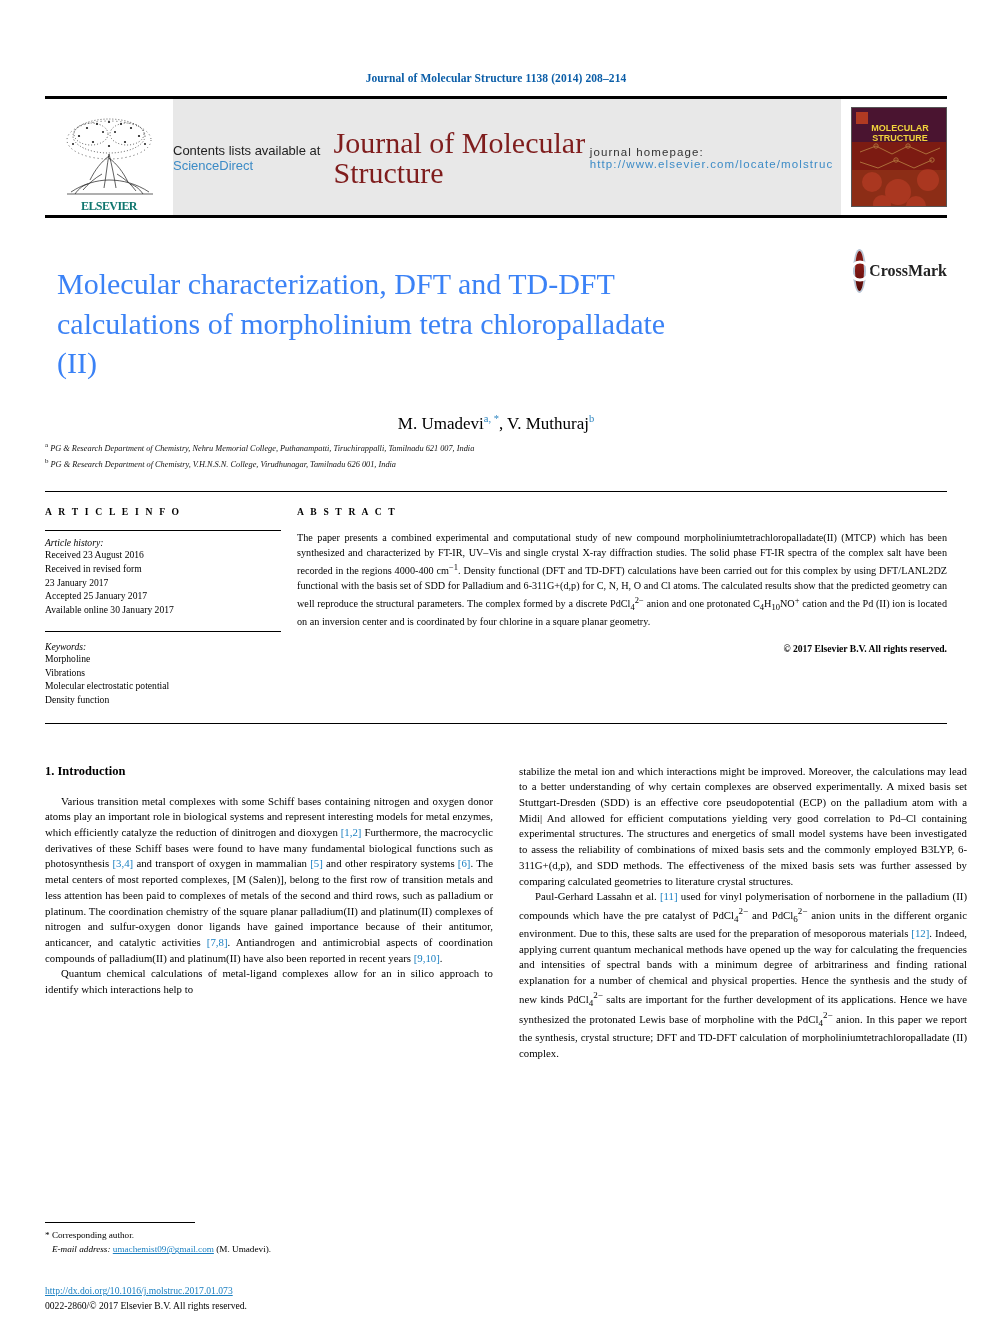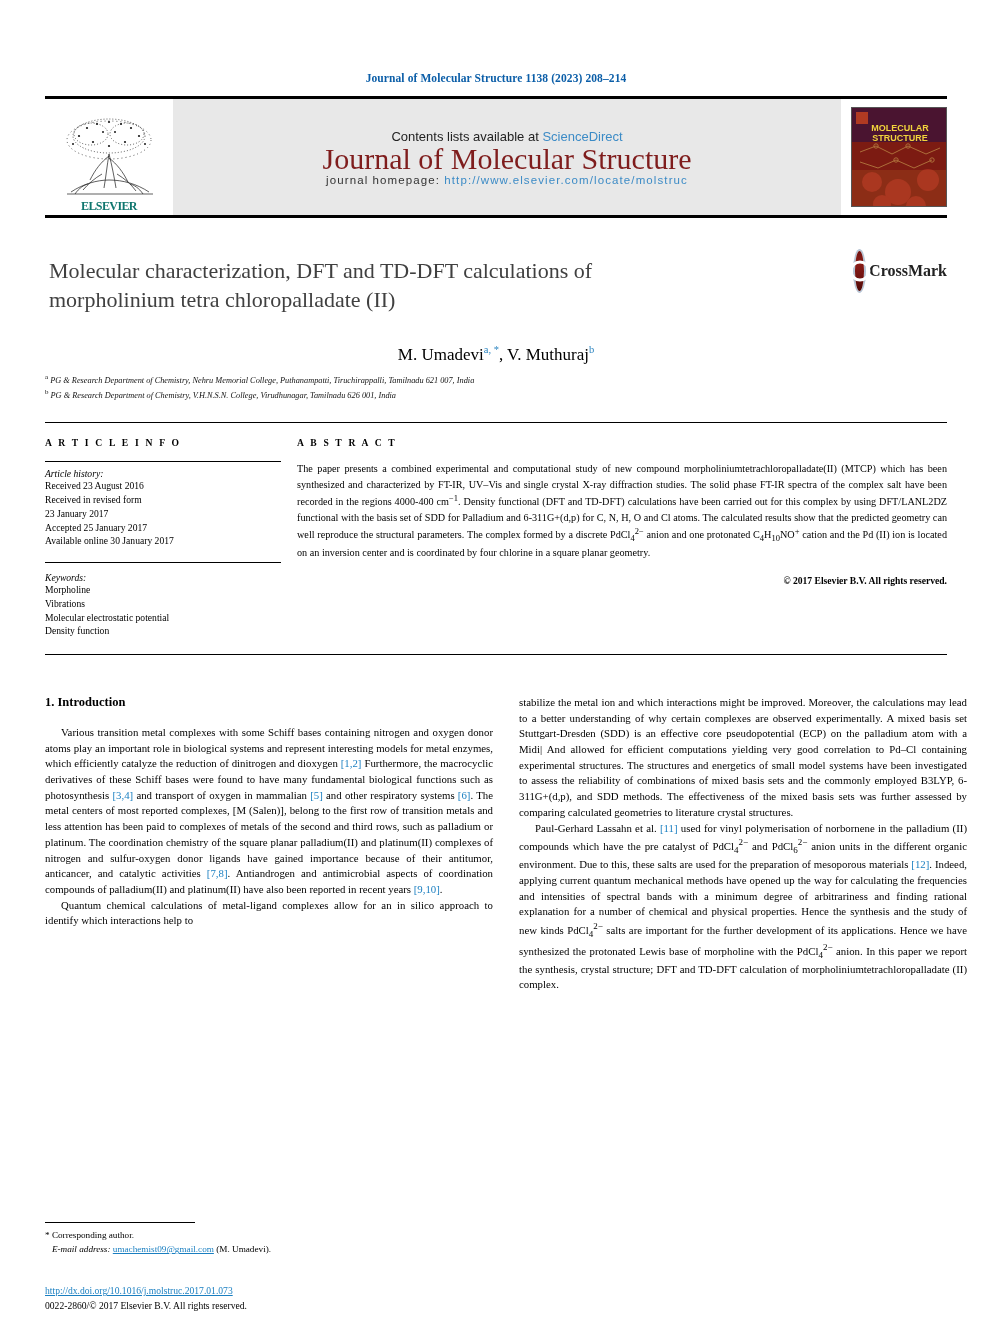--- a/index.html
+++ b/index.html
@@ -45,22 +45,22 @@
   .elsevier-word {
     font-family: "Liberation Serif", serif;
     font-size: 12px; font-weight: bold;
     letter-spacing: -0.6px;
     color: #0f766e;
     line-height: 1;
   }
   .banner {
     flex: 1 1 auto;
     background: #e8e8e8;
-    display: flex; flex-direction: column;
-    align-items: center; justify-content: center;
+    display: flex; flex-direction: row;
+    align-items: center; justify-content: flex-start;
     padding: 10px 0 9px 0;
   }
   .contents-line {
     font-family: "Liberation Sans", sans-serif;
     font-size: 13px;
     color: #222;
   }
   .contents-line a { color: #3c8bc6; text-decoration: none; }
   .journal-name {
     font-family: "Liberation Serif", serif;
@@ -81,26 +81,26 @@
     border: 1px solid #555;
     position: relative;
     overflow: hidden;
     background: #f97316;
   }
 
   
   .titleblock { padding-top: 34px; position: relative; }
   .art-title {
     font-family: "Liberation Serif", serif;
-    font-size: 22px;
+    font-size: 30px;
     line-height: 1.32;
     font-weight: normal;
-    margin: 4px;
+    margin: 12px;
     width: 640px;
-    color: #404040;
+    color: #3b82f6;
   }
   .authors {
     margin-top: 30px;
     font-size: 17px;
     font-family: "Liberation Serif", serif;
     text-align: center;
   }
   .authors sup { color: #2e86c1; font-size: 10.5px; }
   .affil {
     font-size: 8.3px;
@@ -210,21 +210,21 @@
     font-size: 9.6px;
     line-height: 1.5;
   }
   .doi { color: #1a7fc1; }
 </style>
 </head>
 <body>
 
 <div class="page">
 
-  <div class="runhead">Journal of Molecular Structure 1138 (2023) 208–214</div>
+  <div class="runhead">Journal of Molecular Structure 1138 (2014) 208–214</div>
 
   <div class="masthead">
 
     <div class="elsevier-logo">
       <div class="tree-wrap">
         <svg viewBox="0 0 104 86" width="104" height="86" aria-hidden="true">
           <g stroke="#1a1a1a" stroke-width="0.7" fill="none">
             <ellipse cx="52" cy="22" rx="36" ry="17" stroke-dasharray="1 2"></ellipse>
             <ellipse cx="52" cy="26" rx="42" ry="19" stroke-dasharray="1 3"></ellipse>
             <ellipse cx="34" cy="20" rx="17" ry="11" stroke-dasharray="1 2"></ellipse>

